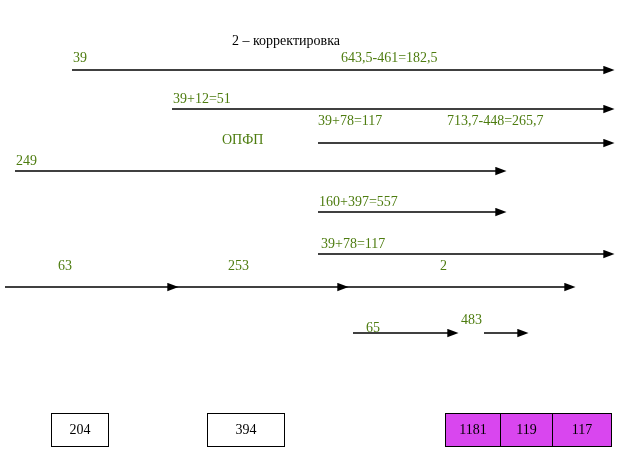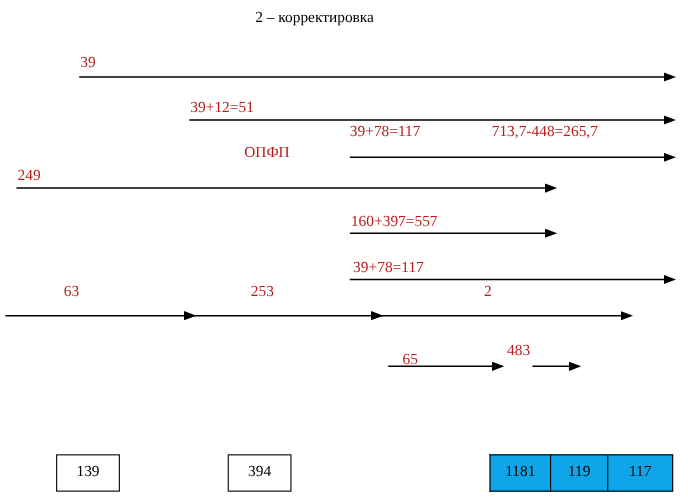--- a/index.html
+++ b/index.html
@@ -17,30 +17,31 @@
     width: 625px;
     height: 455px;
     background: #ffffff;
     overflow: hidden;
   }
   .lbl {
     position: absolute;
     font-family: "Liberation Serif", "DejaVu Serif", serif;
     font-size: 14px;
     line-height: 16px;
-    color: #b91c1c;
+    color: #4d7c0f;
     white-space: nowrap;
   }
   .title {
     position: absolute;
     font-family: "Liberation Serif", "DejaVu Serif", serif;
     font-size: 14px;
     line-height: 16px;
     color: #000000;
     white-space: nowrap;
+    margin-top: 24px;
   }
   .arrow-svg {
     position: absolute;
     left: 0;
     top: 0;
     width: 625px;
     height: 455px;
     pointer-events: none;
   }
   .box {
@@ -57,21 +58,21 @@
   }
   .box-group {
     position: absolute;
     display: flex;
     box-sizing: border-box;
   }
   .box-group .cell {
     box-sizing: border-box;
     border: 1px solid #000000;
     border-right: none;
-    background: #0ea5e9;
+    background: #d946ef;
     display: flex;
     align-items: center;
     justify-content: center;
     font-family: "Liberation Serif", "DejaVu Serif", serif;
     font-size: 14px;
     color: #000000;
   }
   .box-group .cell:last-child {
     border-right: 1px solid #000000;
   }
@@ -104,20 +105,21 @@
 
     <line x1="5" y1="287" x2="168" y2="287" stroke="#000000" stroke-width="1.4" marker-end="url(#ah)"></line>
     <line x1="176" y1="287" x2="338" y2="287" stroke="#000000" stroke-width="1.4" marker-end="url(#ah)"></line>
     <line x1="346" y1="287" x2="565" y2="287" stroke="#000000" stroke-width="1.4" marker-end="url(#ah)"></line>
 
     <line x1="353" y1="333" x2="448" y2="333" stroke="#000000" stroke-width="1.4" marker-end="url(#ah)"></line>
     <line x1="484" y1="333" x2="518" y2="333" stroke="#000000" stroke-width="1.4" marker-end="url(#ah)"></line>
   </svg>
 
   <div class="lbl" style="left:73px; top:50px;">39</div>
+  <div class="lbl" style="left:341px; top:50px;">643,5-461=182,5</div>
 
   <div class="lbl" style="left:173px; top:91px;">39+12=51</div>
 
   <div class="lbl" style="left:318px; top:113px;">39+78=117</div>
   <div class="lbl" style="left:447px; top:113px;text-align:center;">713,7-448=265,7</div>
   <div class="lbl" style="left:222px; top:132px;">ОПФП</div>
 
   <div class="lbl" style="left:16px; top:153px;">249</div>
 
   <div class="lbl" style="left:319px; top:194px;">160+397=557</div>
@@ -125,24 +127,24 @@
   <div class="lbl" style="left:321px; top:236px;">39+78=117</div>
 
   <div class="lbl" style="left:58px; top:258px;">63</div>
   <div class="lbl" style="left:228px; top:258px;">253</div>
   <div class="lbl" style="left:440px; top:258px;">2</div>
 
   <div class="lbl" style="left:366px; top:320px;">65</div>
   <div class="lbl" style="left:461px; top:312px;">483</div>
 
   <div class="box" style="left:51px; top:413px; width:58px; height:34px;">
-    <span>139</span>
+    <span>204</span>
   </div>
 
-  <div class="box" style="left:207px; top:413px; width:58px; height:34px;justify-content:center;">
+  <div class="box" style="left:207px; top:413px; width:78px; height:34px;justify-content:center;">
     <span>394</span>
   </div>
 
 
   <div class="box-group" style="left:445px; top:413px; height:34px;">
     <div class="cell" style="width:55px;">
       <span>1181</span>
     </div>
     <div class="cell" style="width:52px;">
       <span>119</span>

